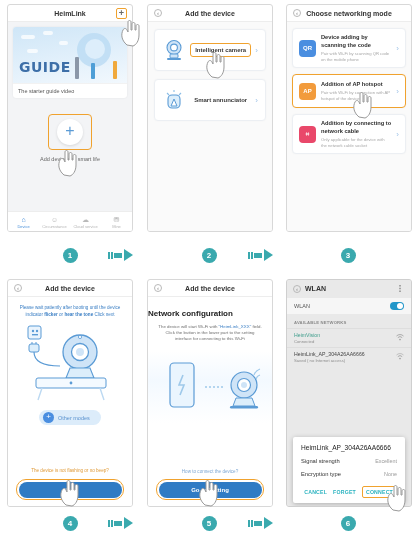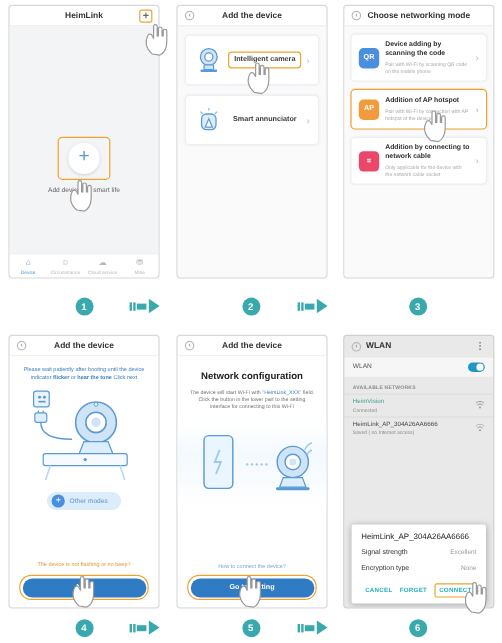--- a/index.html
+++ b/index.html
@@ -178,21 +178,21 @@
   }
   .bluebtn {
     background: #2f7bc4; border-radius: 9px; height: 16px;
     display: flex; align-items: center; justify-content: center;
     color: #fff; font-size: 6px; font-weight: bold;
   }
 
   
   .body5 { background: #fff; height: 211px; position: relative; }
   .nc-title {
-    text-align: center; font-size: 8px; font-weight: bold; color: #222;
+    font-size: 8px; font-weight: bold; color: #222;
     padding-top: 12px;
   }
   .nc-desc {
     font-size: 4.4px; color: #6f6f6f; text-align: center;
     line-height: 6.2px; padding: 6px 9px 0;
   }
   .nc-desc .hi { color: #3b7fc4; }
   .art5 {
     height: 72px; margin-top: 8px; position: relative;
     background: linear-gradient(180deg,#ffffff 0%,#f3f9ff 40%,#ffffff 100%);
@@ -283,20 +283,35 @@
 <div class="grid">
 
   <div>
     <div class="phone">
       <div class="topbar">
         <span>HeimLink</span>
         <span class="plusbtn">+</span>
       </div>
       <div class="body1">
 
+        <div class="guidecard">
+          <div class="guideimg">
+            <div class="cloud" style="left:8px;top:8px;width:14px;"></div>
+            <div class="cloud" style="left:30px;top:4px;width:10px;"></div>
+            <div class="cloud" style="left:14px;top:22px;width:11px;"></div>
+            <div class="cloud" style="left:46px;top:14px;width:9px;"></div>
+            <div class="bigcirc"></div>
+            <div class="bigcirc2"></div>
+            <div class="person" style="left:62px;height:22px;background:#8b97a8;"></div>
+            <div class="person" style="left:78px;height:16px;background:#4e9ed6;"></div>
+            <div class="person" style="left:100px;height:18px;background:#f0a93c;"></div>
+            <div class="gtext">GUIDE</div>
+          </div>
+          <div class="guidecap">The starter guide video</div>
+        </div>
 
         <div class="addzone">
           <div class="addbox">
             <div class="addcirc">+</div>
           </div>
           <div class="addlabel">Add devices of smart life</div>
         </div>
 
         <div class="tabbar">
           <div class="tab active">

